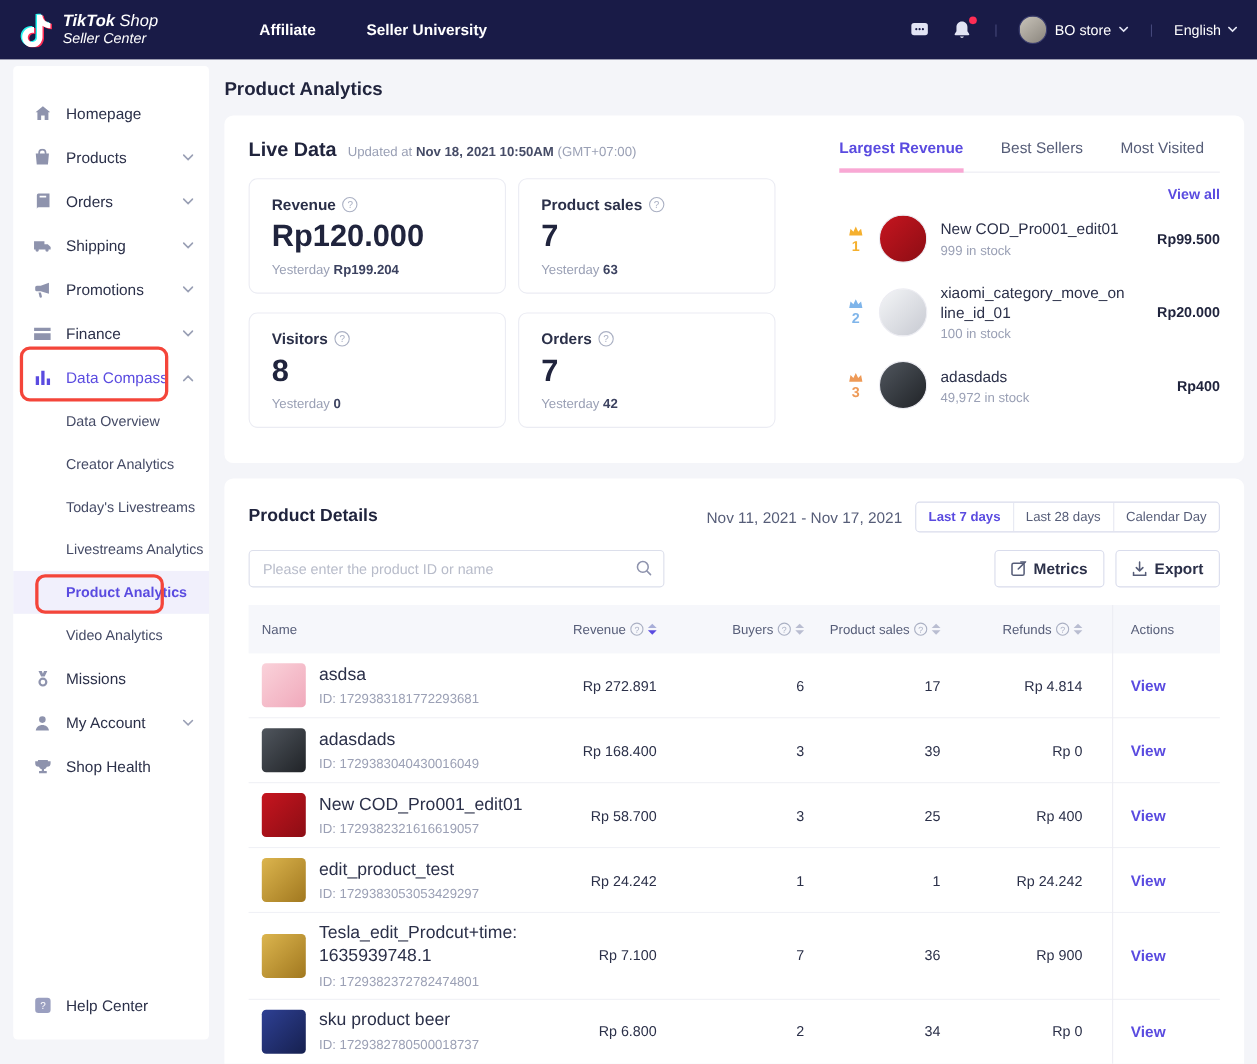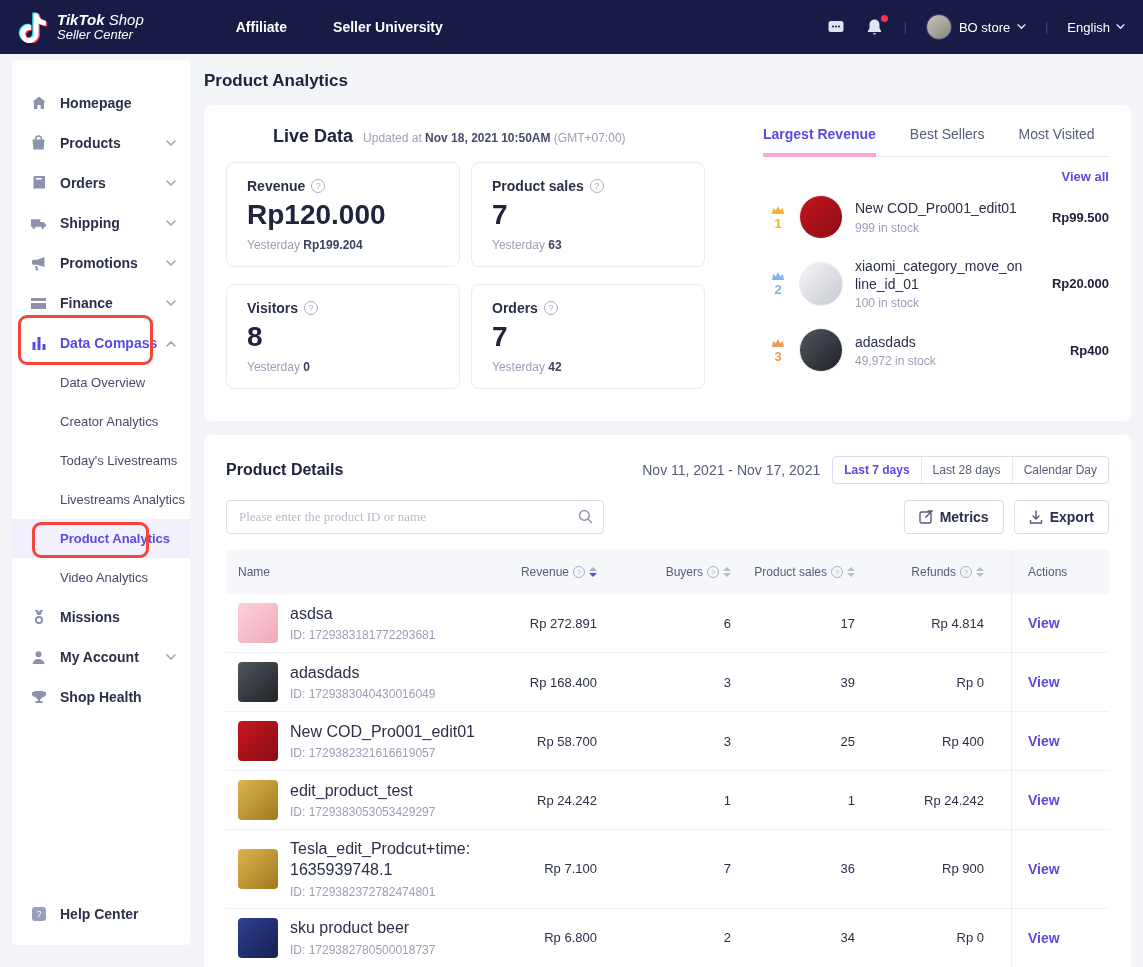--- a/index.html
+++ b/index.html
@@ -24,41 +24,41 @@
   .avatar { width:26px; height:26px; border-radius:50%; background:linear-gradient(140deg,#c9c4ba,#8a857d); border:1px solid #3a3d6e; }
   .store-name, .lang { color:#fff; font-size:13px; display:flex; align-items:center; gap:6px; cursor:pointer; }
   .chev { width:9px; height:6px; }
 
   
   .page { display:flex; align-items:flex-start; }
   .sidebar { position:relative; margin:6px 0 0 12px; width:178px; height:885px;
              background:#fff; border-radius:4px; padding-top:23px; flex:none; }
   .sb-item { height:40px; display:flex; align-items:center; padding:0 14px 0 18px; cursor:pointer; }
   .sb-ico { width:17px; height:17px; margin-right:13px; flex:none; display:flex; align-items:center; justify-content:center; }
-  .sb-label { font-size:14px; font-weight:700; color:#2b3049; }
+  .sb-label { font-size:14px; font-weight:400; color:#2b3049; }
   .sb-item.active .sb-label { color:#5a4be0; }
   .sb-chev { margin-left:auto; width:10px; height:7px; }
   .sb-sub { height:39px; display:flex; align-items:center; padding-left:48px; cursor:pointer; }
   .sb-sub-label { font-size:13px; color:#454b66; }
   .sb-sub.active { background:#f1f0fc; }
   .sb-sub.active .sb-sub-label { color:#5a4be0; font-weight:700; }
   .sb-help { position:absolute; left:0; right:0; top:834px; }
   .annot { position:absolute; border:3px solid #f4453a; border-radius:9px; pointer-events:none; }
   .annot1 { left:6px; top:255px; width:135px; height:50px; }
   .annot2 { left:20px; top:462px; width:117px; height:36px; }
 
   .main { margin-left:14px; width:927px; }
   .page-title { margin:17px 0 14px; font-size:17px; font-weight:700; color:#20243d; }
   .card { background:#fff; border-radius:8px; }
 
   
   .live-card { height:316px; padding:21px 22px; display:flex; }
   .live-left { width:479px; flex:none; }
   .live-head { display:flex; align-items:baseline; margin-bottom:15px; }
-  .live-title { font-size:18px; font-weight:700; color:#20243d;margin-left:47px; }
+  .live-title { font-size:18px; font-weight:700; color:#20243d; }
   .updated { font-size:12px; color:#9aa0b5; margin-left:10px; }
   .updated b { color:#454b66; }
   .stat-grid { display:grid; grid-template-columns:1fr 1fr; gap:17px 11px; }
   .stat-card { border:1px solid #ebecf3; border-radius:8px; height:105px; padding:15px 20px; }
   .stat-label { font-size:14px; font-weight:700; color:#2b3049; display:flex; align-items:center; gap:6px; }
   .help-c { width:14px; height:14px; border-radius:50%; border:1px solid #aab0c3; color:#aab0c3;
             font-size:9px; display:inline-flex; align-items:center; justify-content:center; font-weight:400; }
   .stat-value { font-size:28px; font-weight:700; color:#20243d; margin-top:5px; }
   .stat-sub { font-size:12px; color:#9aa0b5; margin-top:7px; }
   .stat-sub b { color:#3c4260; }
@@ -82,21 +82,21 @@
   .dh-right { margin-left:auto; display:flex; align-items:center; }
   .date-range { font-size:14px; color:#565d78; margin-right:12px; }
   .seg { display:flex; border:1px solid #d9dcec; border-radius:4px; background:#fff; overflow:hidden; }
   .seg-btn { font-size:12px; padding:6px 11px; color:#565d78; background:none; border:none;
              border-left:1px solid #e6e8f2; font-family:inherit; cursor:pointer; white-space:nowrap; }
   .seg-btn:first-child { border-left:none; }
   .seg-btn.active { color:#5a4be0; font-weight:700; }
   .toolbar { display:flex; align-items:center; margin-top:16px; }
   .search { position:relative; width:378px; }
   .search input { width:100%; height:34px; border:1px solid #dcdfeb; border-radius:4px;
-                  padding:0 34px 0 12px; font-size:13px; color:#2b3049; font-family:Liberation Serif, serif; outline:none; }
+                  padding:0 34px 0 12px; font-size:13px; color:#2b3049; font-family:Liberation Sans, sans-serif; outline:none; }
   .search input::placeholder { color:#b8bcca; }
   .search-ico { position:absolute; right:11px; top:9px; }
   .toolbar-right { margin-left:auto; display:flex; gap:10px; }
   .btn { display:flex; align-items:center; gap:7px; height:34px; padding:0 14px; border:1px solid #d9dcec;
          border-radius:4px; background:#fff; font-size:14px; font-weight:600; color:#2b3049;
          font-family:inherit; cursor:pointer; }
 
   .table { position:relative; margin-top:16px; }
   .vline { position:absolute; right:97px; top:0; bottom:0; width:1px; background:#ededf3; }
   .thead { display:flex; align-items:center; height:44px; background:#f6f7fb; font-size:12px; color:#565d78; }

